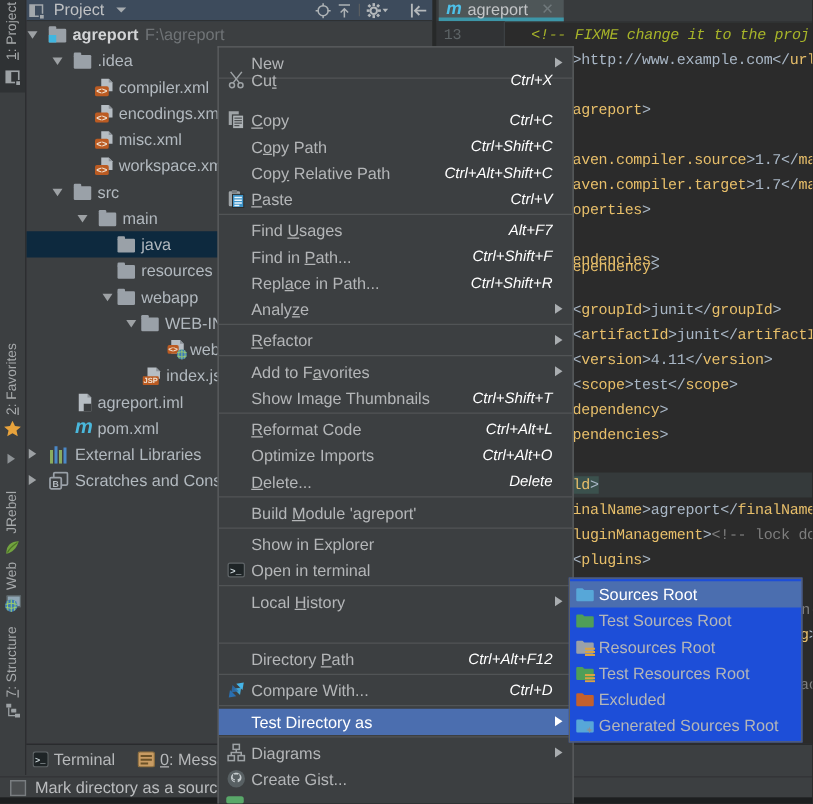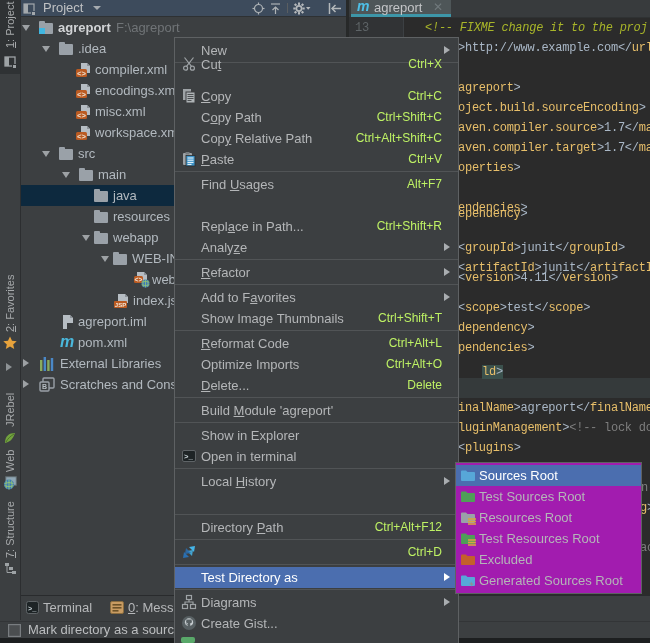--- a/index.html
+++ b/index.html
@@ -27,28 +27,28 @@
 .cm{color:#7e7e7e;}
 .fx{color:#a8b529;font-style:italic;}
 
 #toolrow{left:0;top:595px;width:650px;height:25px;background:#3c3f41;border-top:1px solid #292b2d;}
 #statusbar{left:0;top:621px;width:650px;height:16px;background:#3c3f41;border-top:1px solid #333537;font-size:13px;color:#bbbdbf;}
 #botstrip{left:0;top:638px;width:650px;height:5px;background:#1d1f20;}
 
 #menu{left:174px;top:37px;width:283px;height:606px;background:#3c3f41;border:1px solid #5e6163;border-bottom:none;}
 .mi{position:absolute;left:0;width:283px;height:21px;line-height:21px;font-size:13px;color:#b4b6b8;white-space:nowrap;}
 .mi .lb{position:absolute;left:26px;}
-.mi .sc{position:absolute;right:16px;font-size:12px;color:#bef264;}
+.mi .sc{position:absolute;right:16px;font-size:12px;color:#ffffff;font-style:italic;}
 .mi .ar{position:absolute;right:8px;top:6px;width:0;height:0;border-left:6px solid #a9adb0;border-top:4.5px solid transparent;border-bottom:4.5px solid transparent;}
 .mi .ic{position:absolute;left:6px;top:2px;width:16px;height:16px;}
 .msep{position:absolute;left:0px;width:283px;height:1px;background:#515456;}
 .hil{background:#4b6eaf;color:#fff;}
 .hil .ar{border-left-color:#fff;}
 
-#submenu{left:455px;top:462px;width:185px;height:130px;background:#a21caf;border:1px solid #5e6163;}
+#submenu{left:455px;top:462px;width:185px;height:130px;background:#1d4ed8;border:1px solid #5e6163;}
 .si{position:absolute;left:0;width:185px;height:21px;line-height:21px;font-size:13px;color:#b4b6b8;white-space:nowrap;}
 .si .lb{position:absolute;left:23px;}
 .si .ic{position:absolute;left:4px;top:3px;width:16px;height:15px;}
 u{text-decoration:underline;text-underline-offset:1px;}
 </style></head>
 <body>
 <div id="app">
 
 <div id="ppanel" class="abs">
  <div id="phead">
@@ -232,33 +232,32 @@
   <span class="abs" style="left:8px;top:-2px;font-style:italic;font-weight:bold;font-size:14px;color:#4ec0e8;">m</span>
   <span class="abs" style="left:25px;top:0px;height:15px;line-height:15px;font-size:13px;color:#c3c5c7;">agreport</span>
   <span class="abs" style="left:84px;top:0px;height:15px;line-height:15px;font-size:12px;color:#70797c;">✕</span>
  </div>
  <div id="gutter"></div>
  <div class="cl" style="left:6px;top:18px;color:#5e6467;">13</div>
  <div class="abs" style="left:55px;top:378px;width:246px;height:20px;background:#353a3b;"></div>
  <div class="cl fx" style="left:76px;top:18px;">&lt;!-- FIXME change it to the proj</div>
  <div class="cl" style="left:109px;top:38px;">&gt;http://www.example.com&lt;/<span class="tg">url</span></div>
  <div class="cl" style="left:109px;top:78px;"><span class="tg">agreport</span>&gt;</div>
- <div class="cl" style="left:109px;top:98px;"><span class="tg">oject.build.sourceEncoding</span>&gt;</div>
  <div class="cl" style="left:109px;top:118px;"><span class="tg">aven.compiler.source</span>&gt;1.7&lt;/<span class="tg">ma</span></div>
  <div class="cl" style="left:109px;top:138px;"><span class="tg">aven.compiler.target</span>&gt;1.7&lt;/<span class="tg">ma</span></div>
  <div class="cl" style="left:109px;top:158px;"><span class="tg">operties</span>&gt;</div>
  <div class="cl" style="left:109px;top:198px;"><span class="tg">endencies</span>&gt;</div>
  <div class="cl" style="left:109px;top:204px;"><span class="tg">ependency</span>&gt;</div>
  <div class="cl" style="left:109px;top:238px;">&lt;<span class="tg">groupId</span>&gt;junit&lt;/<span class="tg">groupId</span>&gt;</div>
  <div class="cl" style="left:109px;top:258px;">&lt;<span class="tg">artifactId</span>&gt;junit&lt;/<span class="tg">artifactI</span></div>
- <div class="cl" style="left:109px;top:268px;">&lt;<span class="tg">version</span>&gt;4.11&lt;/<span class="tg">version</span>&gt;</div>
+ <div class="cl" style="left:109px;top:278px;">&lt;<span class="tg">version</span>&gt;4.11&lt;/<span class="tg">version</span>&gt;</div>
  <div class="cl" style="left:109px;top:298px;">&lt;<span class="tg">scope</span>&gt;test&lt;/<span class="tg">scope</span>&gt;</div>
  <div class="cl" style="left:109px;top:318px;"><span class="tg">dependency</span>&gt;</div>
  <div class="cl" style="left:109px;top:338px;"><span class="tg">pendencies</span>&gt;</div>
- <div class="cl" style="left:109px;top:362px;padding-left:24px;"><span style="background:#3b514d;"><span class="tg">ld</span>&gt;</span></div>
+ <div class="cl" style="left:109px;top:378px;"><span style="background:#3b514d;"><span class="tg">ld</span>&gt;</span></div>
  <div class="cl" style="left:109px;top:398px;"><span class="tg">inalName</span>&gt;agreport&lt;/<span class="tg">finalName</span></div>
  <div class="cl" style="left:109px;top:418px;"><span class="tg">luginManagement</span>&gt;<span class="cm">&lt;!-- lock do</span></div>
  <div class="cl" style="left:109px;top:438px;">&lt;<span class="tg">plugins</span>&gt;</div>
  <div class="cl" style="left:292px;top:478px;"><span class="cm">n-</span></div>
  <div class="cl" style="left:291px;top:498px;"><span class="tg">g</span>&gt;</div>
  <div class="cl" style="left:291px;top:538px;"><span class="cm">ac</span></div>
 </div>
 
 <div id="toolrow" class="abs">
  <svg class="abs" style="left:26px;top:5px" width="13" height="13" viewBox="0 0 13 13">
@@ -370,20 +369,24 @@
           </g>
         </svg>
         <span class="lb"><u>P</u>aste</span>
         <span class="sc">Ctrl+V</span>
       </div>
  <div class="msep" style="top:133px;"></div>
  <div class="mi" style="top:136px;">
         <span class="lb">Find <u>U</u>sages</span>
         <span class="sc">Alt+F7</span>
       </div>
+ <div class="mi" style="top:157px;">
+        <span class="lb">Find in <u>P</u>ath...</span>
+        <span class="sc">Ctrl+Shift+F</span>
+      </div>
  <div class="mi" style="top:178px;">
         <span class="lb">Repl<u>a</u>ce in Path...</span>
         <span class="sc">Ctrl+Shift+R</span>
       </div>
  <div class="mi" style="top:199px;">
         <span class="lb">Analy<u>z</u>e</span>
         <div class="ar"></div>
       </div>
  <div class="msep" style="top:221px;"></div>
  <div class="mi" style="top:224px;">
@@ -438,20 +441,21 @@
         <span class="sc">Ctrl+Alt+F12</span>
       </div>
  <div class="msep" style="top:501px;"></div>
  <div class="mi" style="top:504px;">
         <svg class="ic" viewBox="0 0 16 16">
           <path d="M14 2 L13 8 L8 3 Z" fill="#45b5e8"></path>
           <path d="M12 6 L6 7 L11 12 Z" fill="#45b5e8" opacity="0.85"></path>
           <path d="M2 14 L3 8 L8 13 Z" fill="#2a6fb0"></path>
           <path d="M4 10 L10 9 L5 4 Z" fill="#2a6fb0" opacity="0.85"></path>
         </svg>
+        <span class="lb">Compare With...</span>
         <span class="sc">Ctrl+D</span>
       </div>
  <div class="msep" style="top:526px;"></div>
  <div class="mi hil" style="top:529px;">
         <span class="lb">Test Directory as</span>
         <div class="ar"></div>
       </div>
  <div class="msep" style="top:551px;"></div>
  <div class="mi" style="top:554px;">
         <svg class="ic" viewBox="0 0 16 16">

